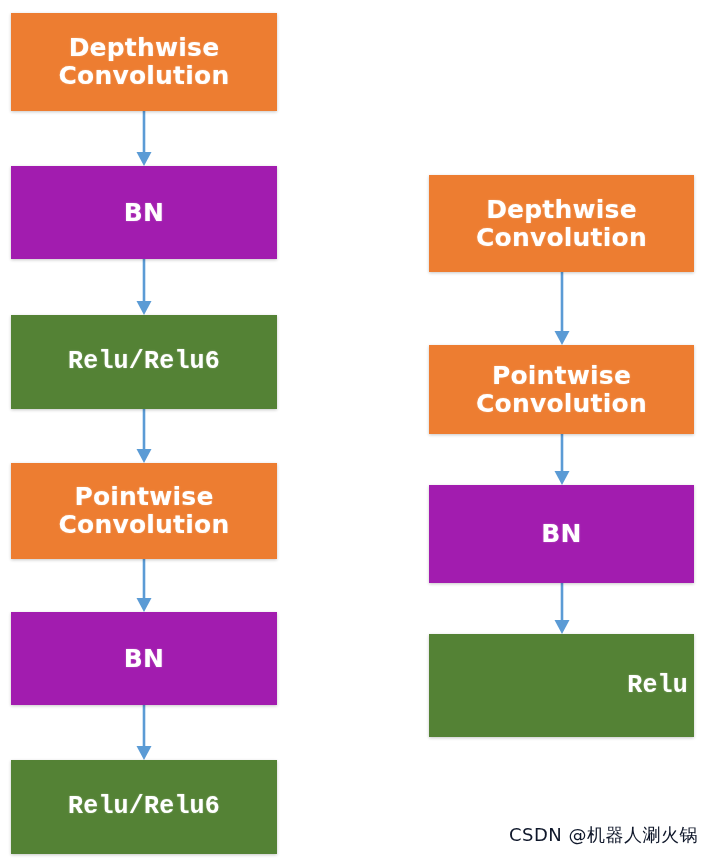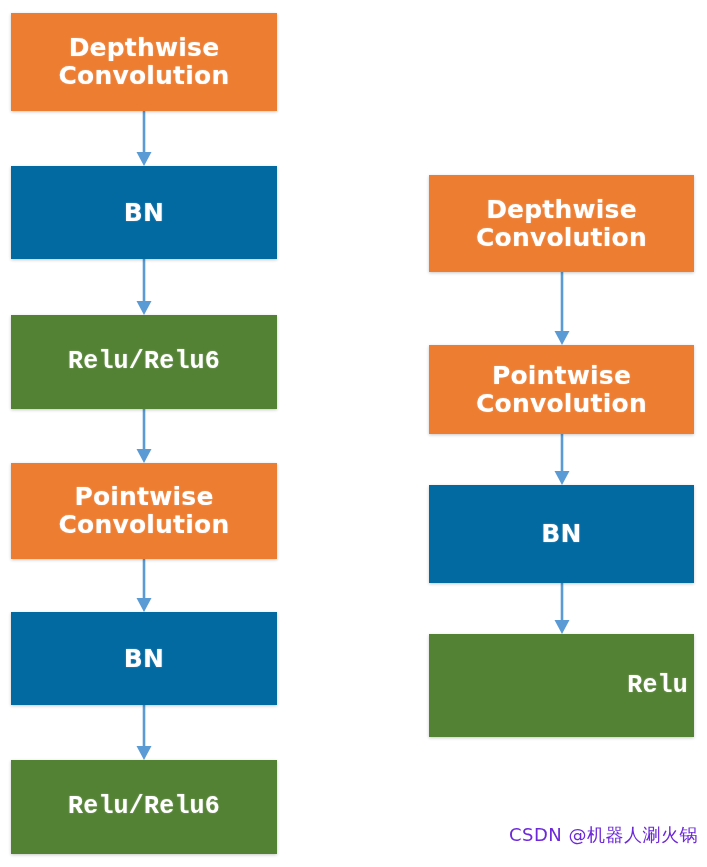--- a/index.html
+++ b/index.html
@@ -32,36 +32,36 @@
     color: #ffffff;
     font-weight: bold;
     font-size: 25px;
     line-height: 1.12;
     letter-spacing: 0.2px;
     padding: 2px 6px;
     box-shadow: 0 1px 3px rgba(0,0,0,0.22);
     white-space: pre-line;
   }
   .node.orange { background: #ED7D31; }
-  .node.blue   { background: #0369a1; }
+  .node.blue   { background: #a21caf; }
   .node.green  { background: #548235; font-family: Liberation Mono, monospace; }
 
   .node-label {
     display: block;
     text-shadow: 0 0 2px rgba(255,255,255,0.35);
   }
 
   .arrow {
     position: absolute;
     pointer-events: none;
   }
 
   .watermark {
     position: absolute;
-    color: #6d28d9;
+    color: #0f172a;
     font-size: 18px;
     font-family: "DejaVu Sans", sans-serif;
     white-space: nowrap;
     letter-spacing: 0.5px;
   }
 </style>
 </head>
 <body>
 
 <div id="canvas">

